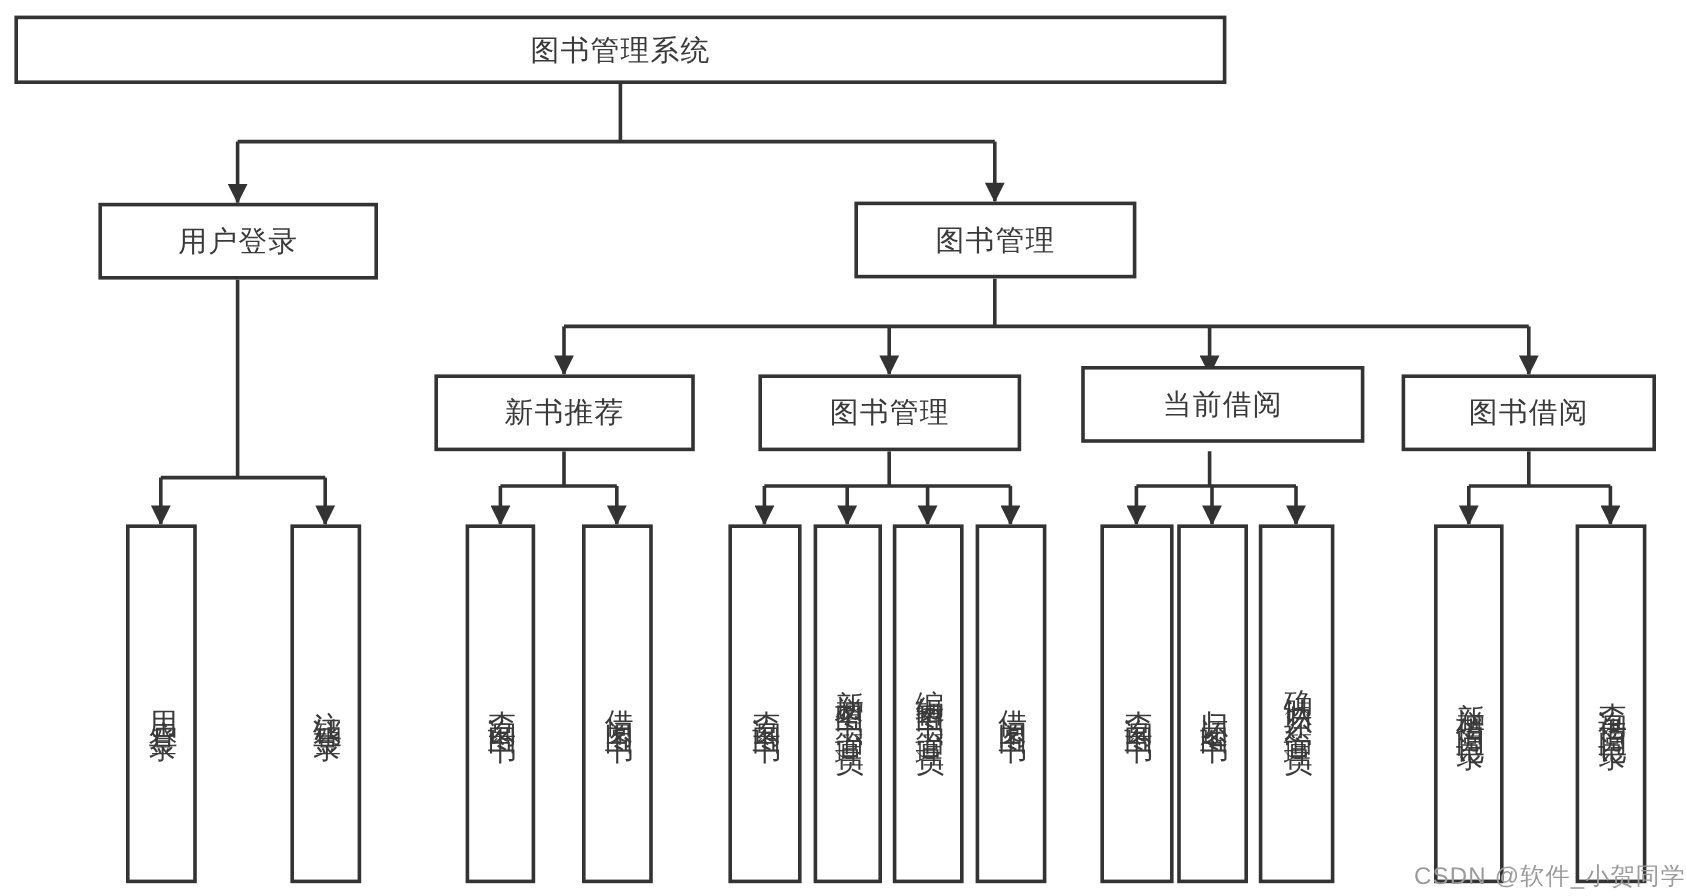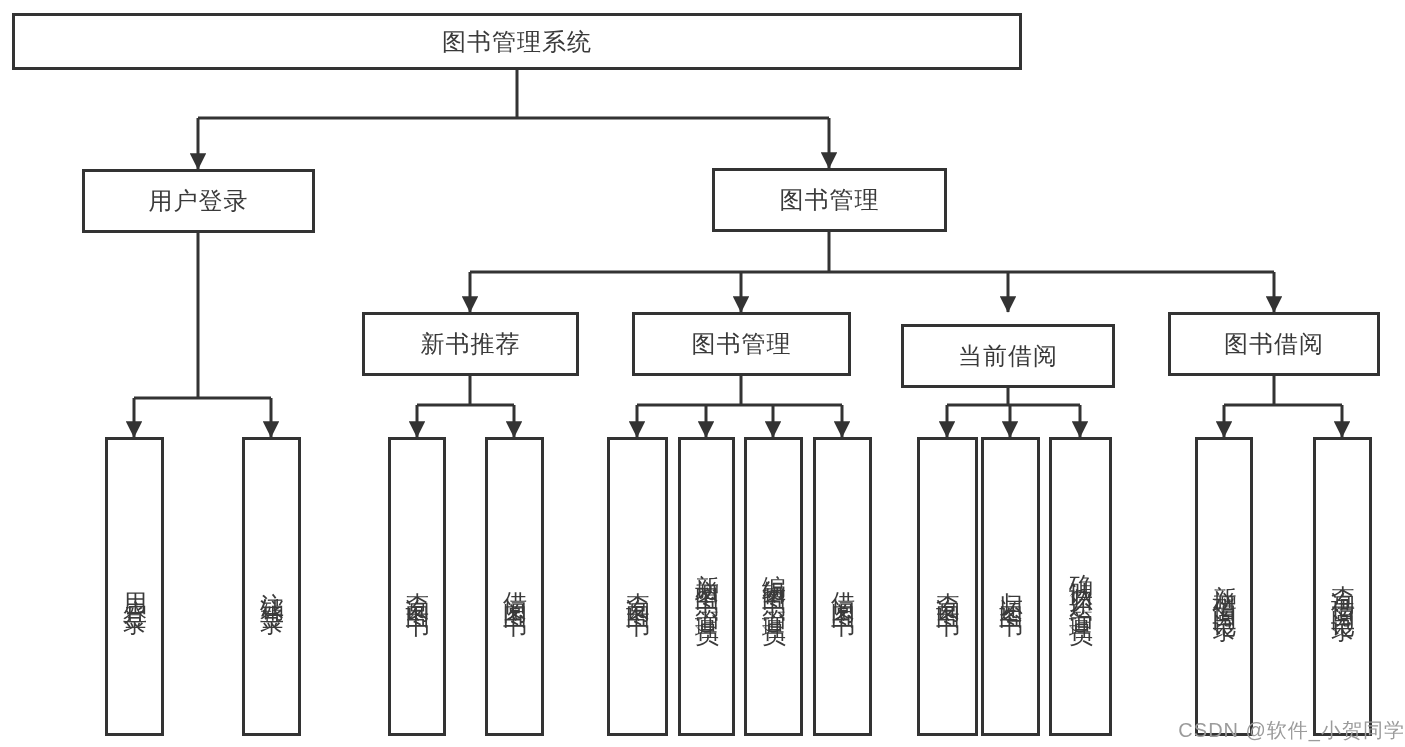--- a/index.html
+++ b/index.html
@@ -103,21 +103,21 @@
   <div class="box h" style="left:712px;top:168px;width:235px;height:64px">
     <span>图书管理</span>
   </div>
 
   <div class="box h" style="left:362px;top:312px;width:217px;height:64px">
     <span>新书推荐</span>
   </div>
   <div class="box h" style="left:632px;top:312px;width:219px;height:64px">
     <span>图书管理</span>
   </div>
-  <div class="box h" style="left:901px;top:324px;width:214px;height:64px">
+  <div class="box h" style="left:901px;top:305px;width:236px;height:64px">
     <span>当前借阅</span>
   </div>
   <div class="box h" style="left:1168px;top:312px;width:212px;height:64px">
     <span>图书借阅</span>
   </div>
 
   <div class="box v" style="left:105px;top:437px;width:59px;height:299px">
     <span>用户登录</span>
   </div>
   <div class="box v" style="left:242px;top:437px;width:59px;height:299px">

